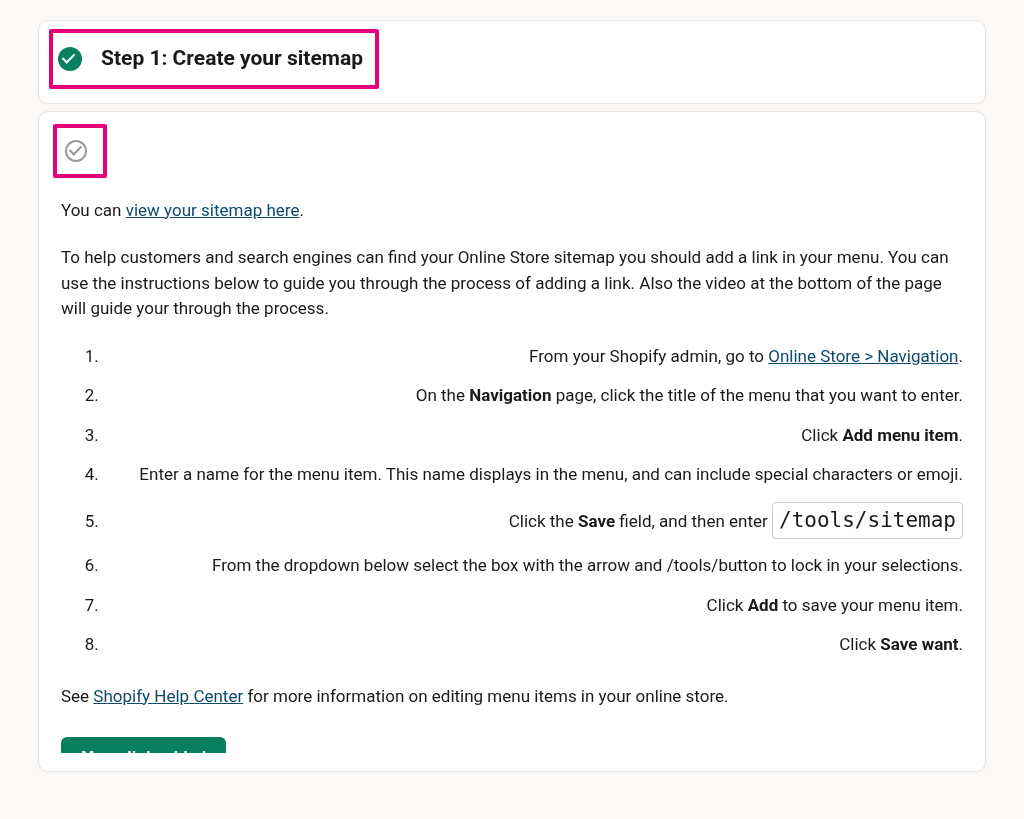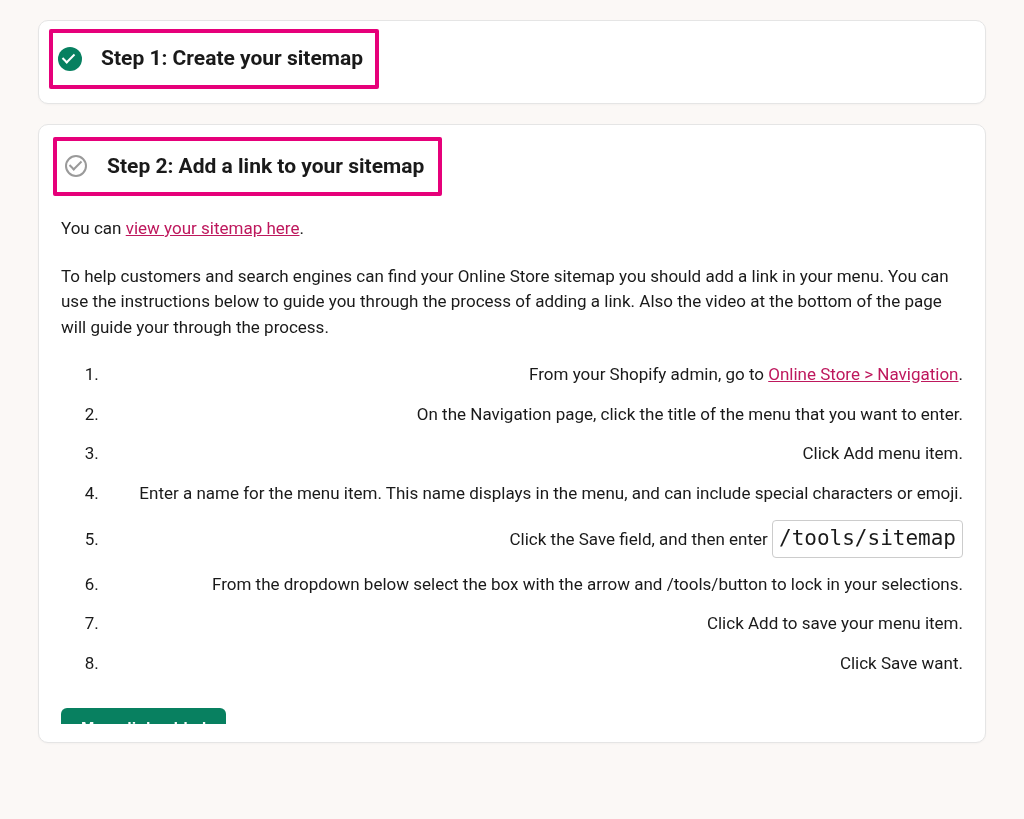--- a/index.html
+++ b/index.html
@@ -9,21 +9,21 @@
       background: #FBF8F6;
       font-family: -apple-system, BlinkMacSystemFont, "Segoe UI", Roboto, Helvetica, Arial, sans-serif;
       color: #1a1a1a;
       font-size: 17px;
       line-height: 1.5;
     }
     .card {
       background: #fff;
       border: 1px solid #e5e5e5;
       border-radius: 10px;
-      margin-bottom: 20px;
+      margin-bottom: 7px;
       padding: 18px 20px;
       box-shadow: 0 1px 2px rgba(0,0,0,0.03);
     }
     .step-title {
       font-size: 21px;
       font-weight: 700;
       color: #1a1a1a;
     }
     .highlight-box {
       border: 4px solid #e6007a;
@@ -77,33 +77,33 @@
       height: 10px;
       border: solid #9a9a9a;
       border-width: 0 2.5px 2.5px 0;
       transform: rotate(45deg);
     }
     .card-body {
       padding: 6px 2px 0 2px;
     }
     p { margin: 0 0 22px 0; }
     a {
-      color: #be185d;
+      color: #0c4a6e;
       text-decoration: underline;
     }
     ol {
       padding-left: 42px;
       margin: 0 0 26px 0;
     }
     ol li {
       margin-bottom: 14px;
       padding-left: 2px;
       text-align: right;
     }
-    .bold { font-weight: 400; }
+    .bold { font-weight: 700; }
     .code-inline {
       font-family: ui-monospace, SFMono-Regular, "SF Mono", Menlo, Monaco, Consolas, monospace;
       font-size: 21px;
       border: 1px solid #ccc;
       border-radius: 4px;
       padding: 2px 6px;
       background: #fff;
       display: inline-block;
     }
     .btn-primary {
@@ -134,21 +134,20 @@
     <span class="step-title">Step 1: Create your sitemap</span>
   </div>
 </div>
 
 <div class="card">
   <div style="margin-bottom:14px;">
     <div class="highlight-box" style="padding:10px 14px 10px 6px;">
       <span class="icon-wrap">
         <span class="icon-circle-check"></span>
       </span>
-      <span class="step-title">Step 2: Add a link to your sitemap</span>
     </div>
   </div>
 
   <div class="card-body">
     <p>
       <span>You can </span><a href="#">view your sitemap here</a><span>.</span>
     </p>
 
     <p>To help customers and search engines can find your Online Store sitemap you should add a link in your menu. You can use the instructions below to guide you through the process of adding a link. Also the video at the bottom of the page will guide your through the process.</p>
 
@@ -169,19 +168,22 @@
       </li>
       <li>From the dropdown below select the box with the arrow and /tools/button to lock in your selections.</li>
       <li>
         <span>Click </span><span class="bold">Add</span><span> to save your menu item.</span>
       </li>
       <li>
         <span>Click </span><span class="bold">Save want</span><span>.</span>
       </li>
     </ol>
 
+    <p>
+      <span>See </span><a href="#">Shopify Help Center</a><span> for more information on editing menu items in your online store.</span>
+    </p>
 
 
     <div class="clip-bottom">
       <button class="btn-primary">Menu link added</button>
     </div>
   </div>
 </div>
 
 </body></html>

